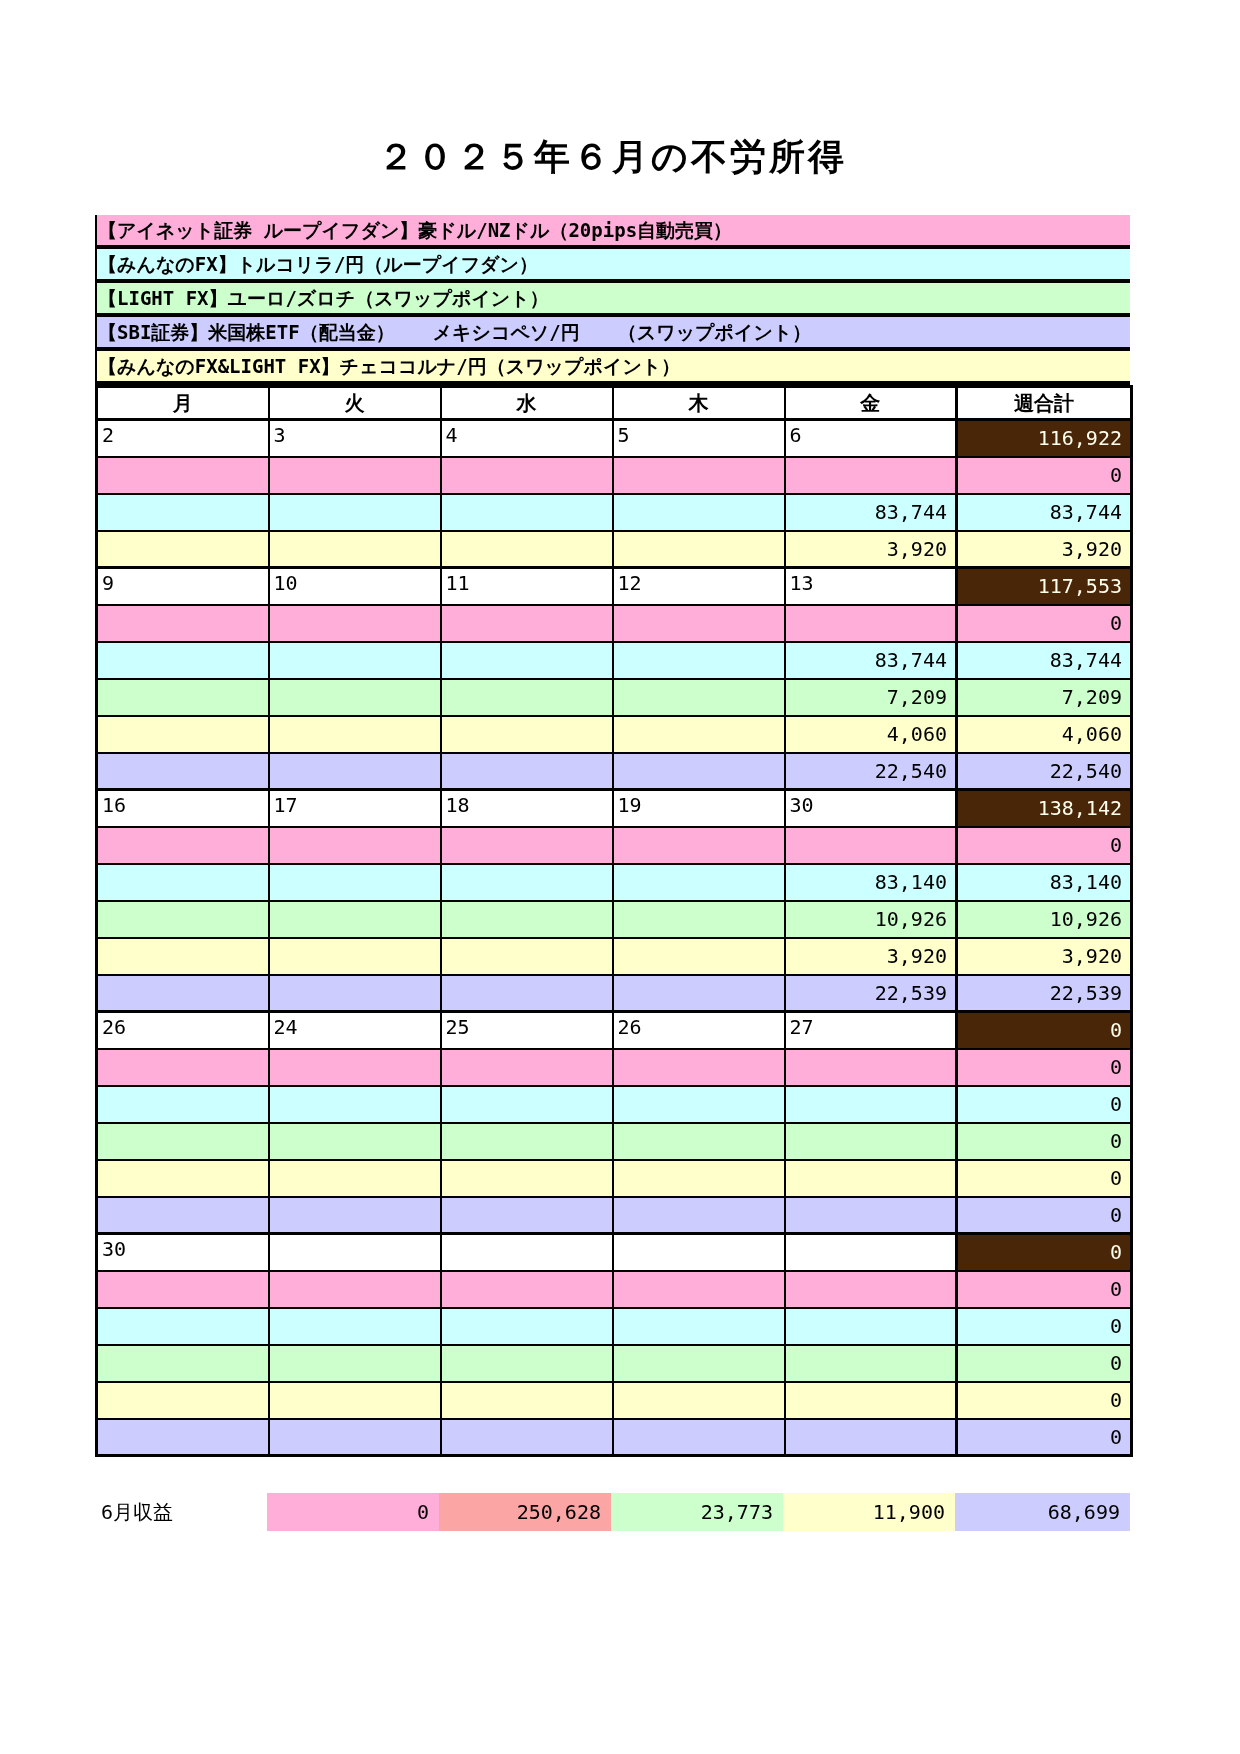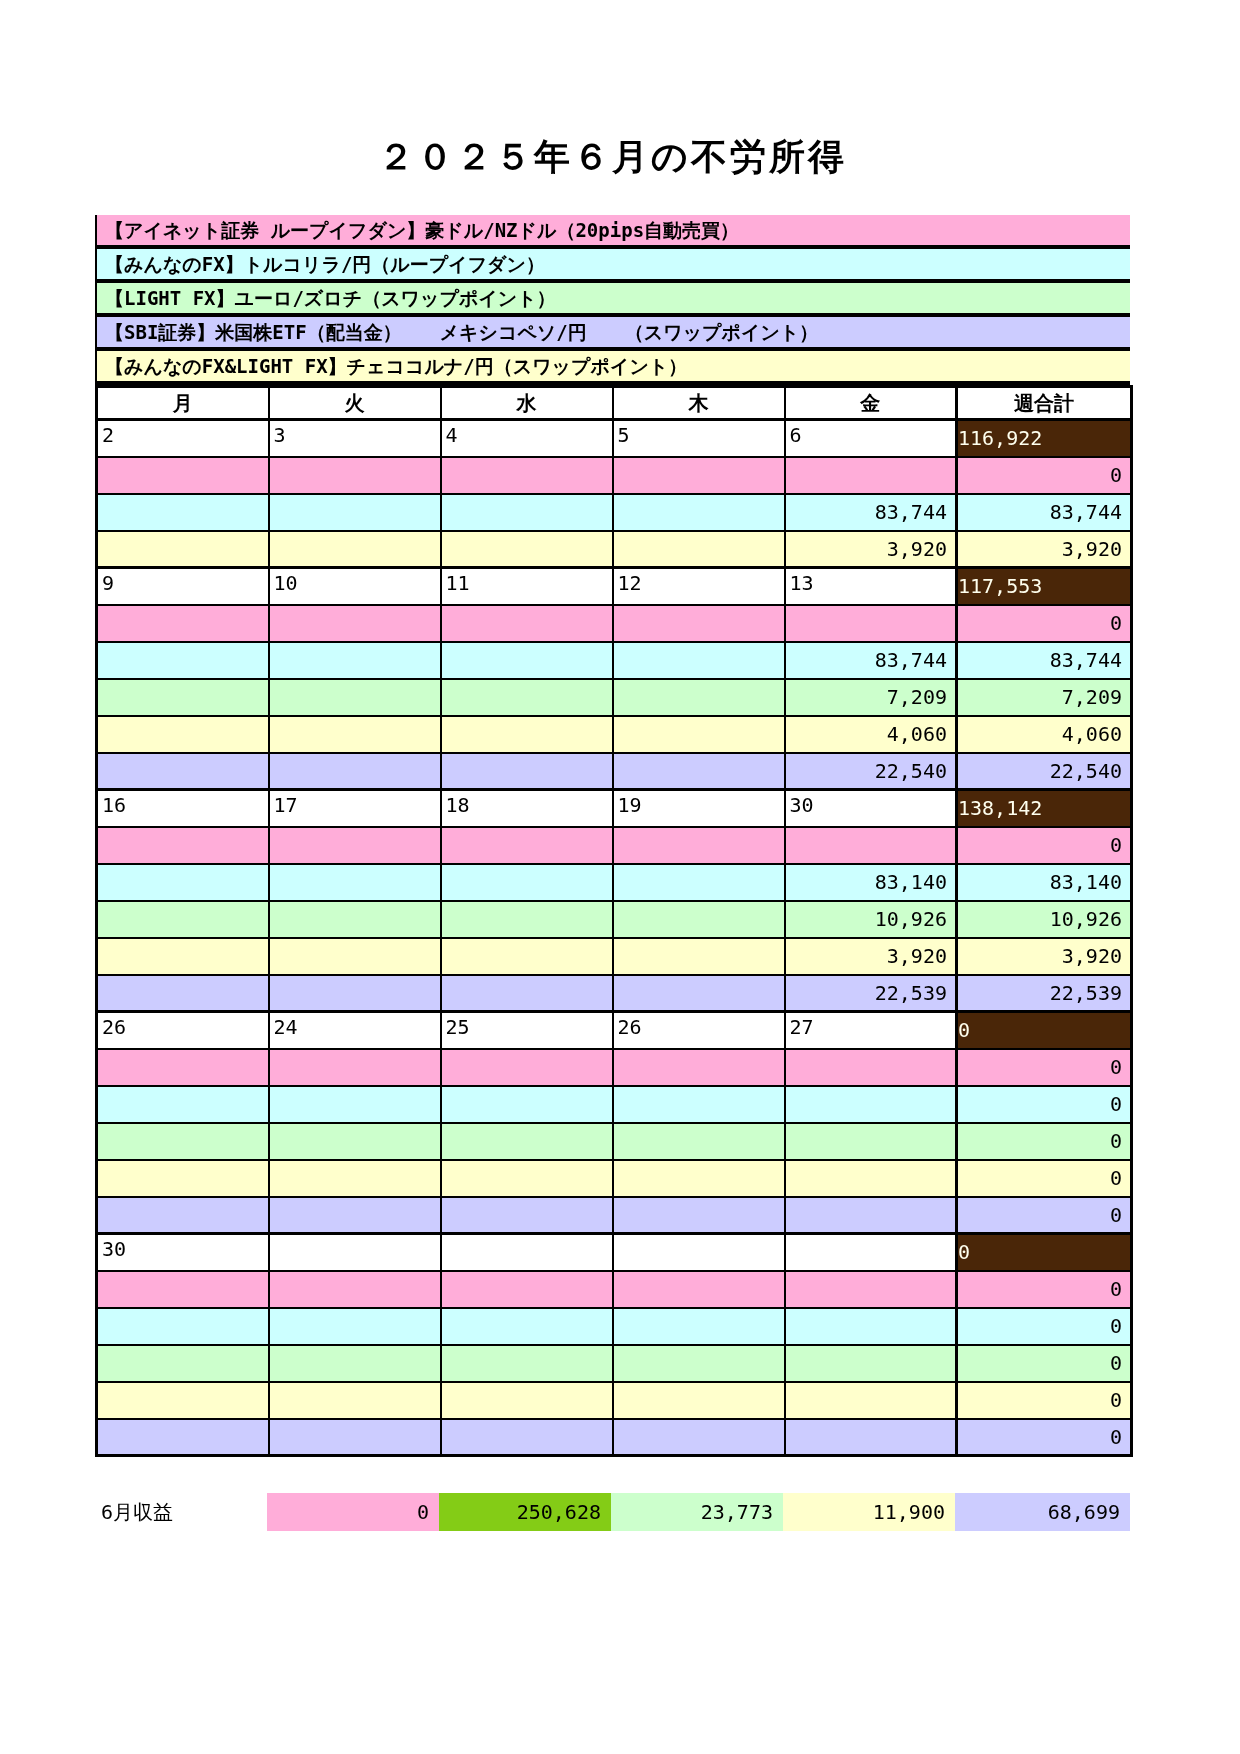--- a/index.html
+++ b/index.html
@@ -9,40 +9,40 @@
   }
   .content { margin-left:95px; width:1035px; }
   .page-title {
     padding-top:133px; text-align:center;
     font-size:36px; font-weight:bold; letter-spacing:3px;
     font-family:"DejaVu Sans","Liberation Sans",sans-serif;
   }
   .legend { margin-top:33px; }
   .legend-row {
     height:34px; line-height:30px; box-sizing:border-box;
-    padding-left:8px; font-size:19px; font-weight:bold;
+    padding-left:1px; font-size:19px; font-weight:bold;
     border-bottom:4px solid #000; border-left:2px solid #000;
     white-space:nowrap; overflow:hidden;
   }
   table.calendar {
     border-collapse:collapse; table-layout:fixed; width:1035px;
     border:3px solid #000;
   }
   .calendar th, .calendar td {
     border:2px solid #000; box-sizing:border-box; height:37px;
     padding:0; font-size:20px; overflow:hidden; white-space:nowrap;
   }
   .calendar th {
     height:33px; background:#fff; font-weight:bold; text-align:center;
     border-bottom:3px solid #000;
   }
   .calendar .total-col { border-left:3px solid #000; }
   .calendar .date-row td { border-top:3px solid #000; background:#fff; }
   .calendar .date-cell { text-align:left; vertical-align:top; padding:2px 0 0 4px; }
-  .calendar .week-total { text-align:left; padding-right:22px; }
+  .calendar .week-total { text-align:right; padding-right:8px; }
   .calendar .val-cell { text-align:right; padding-right:8px; }
   .calendar .row-total { text-align:right; padding-right:8px; }
   .summary { display:flex; margin-top:36px; height:38px; line-height:38px; font-size:20px; }
   .summary-label { width:172px; box-sizing:border-box; padding-left:6px; }
   .summary-cell { width:172px; box-sizing:border-box; text-align:right; padding-right:10px; }
   .summary-cell:last-child { width:175px; }
 </style>
 </head>
 <body>
 
@@ -303,20 +303,20 @@
           <td class="row-total total-col" style="background: rgb(204, 204, 255);">0</td>
         </tr>
       </tbody>
   </table>
 
   <div class="summary">
     <div class="summary-label">6月収益</div>
 
     <div style="display:flex">
         <div class="summary-cell" style="background: rgb(255, 173, 217);">0</div>
-        <div class="summary-cell" style="background: #84cc16;">250,628</div>
+        <div class="summary-cell" style="background: #fca5a5;">250,628</div>
         <div class="summary-cell" style="background: rgb(204, 255, 204);">23,773</div>
         <div class="summary-cell" style="background: rgb(255, 255, 204);">11,900</div>
         <div class="summary-cell" style="background: rgb(204, 204, 255);">68,699</div>
       </div>
   </div>
 
 </div>
 
 </body></html>

